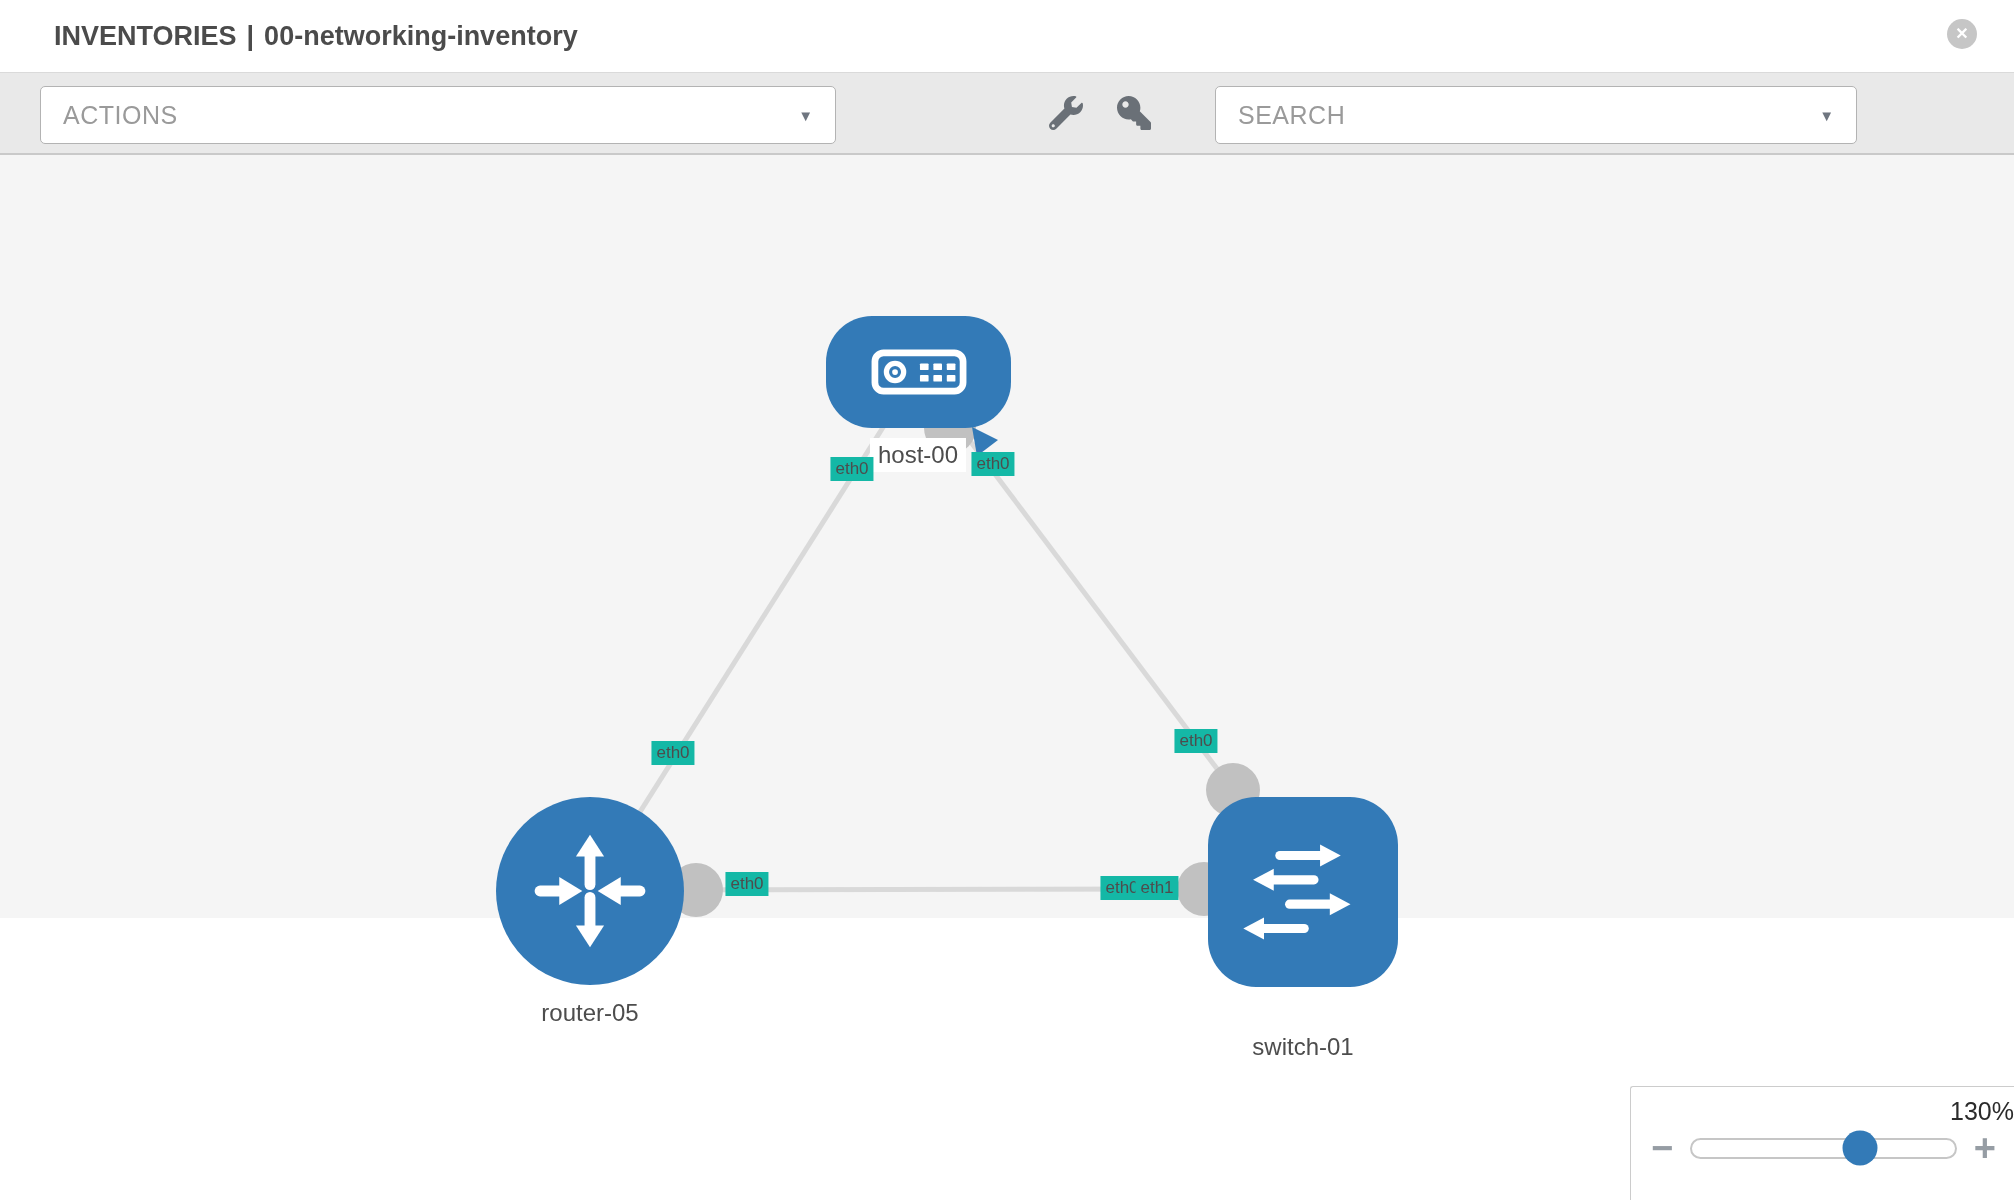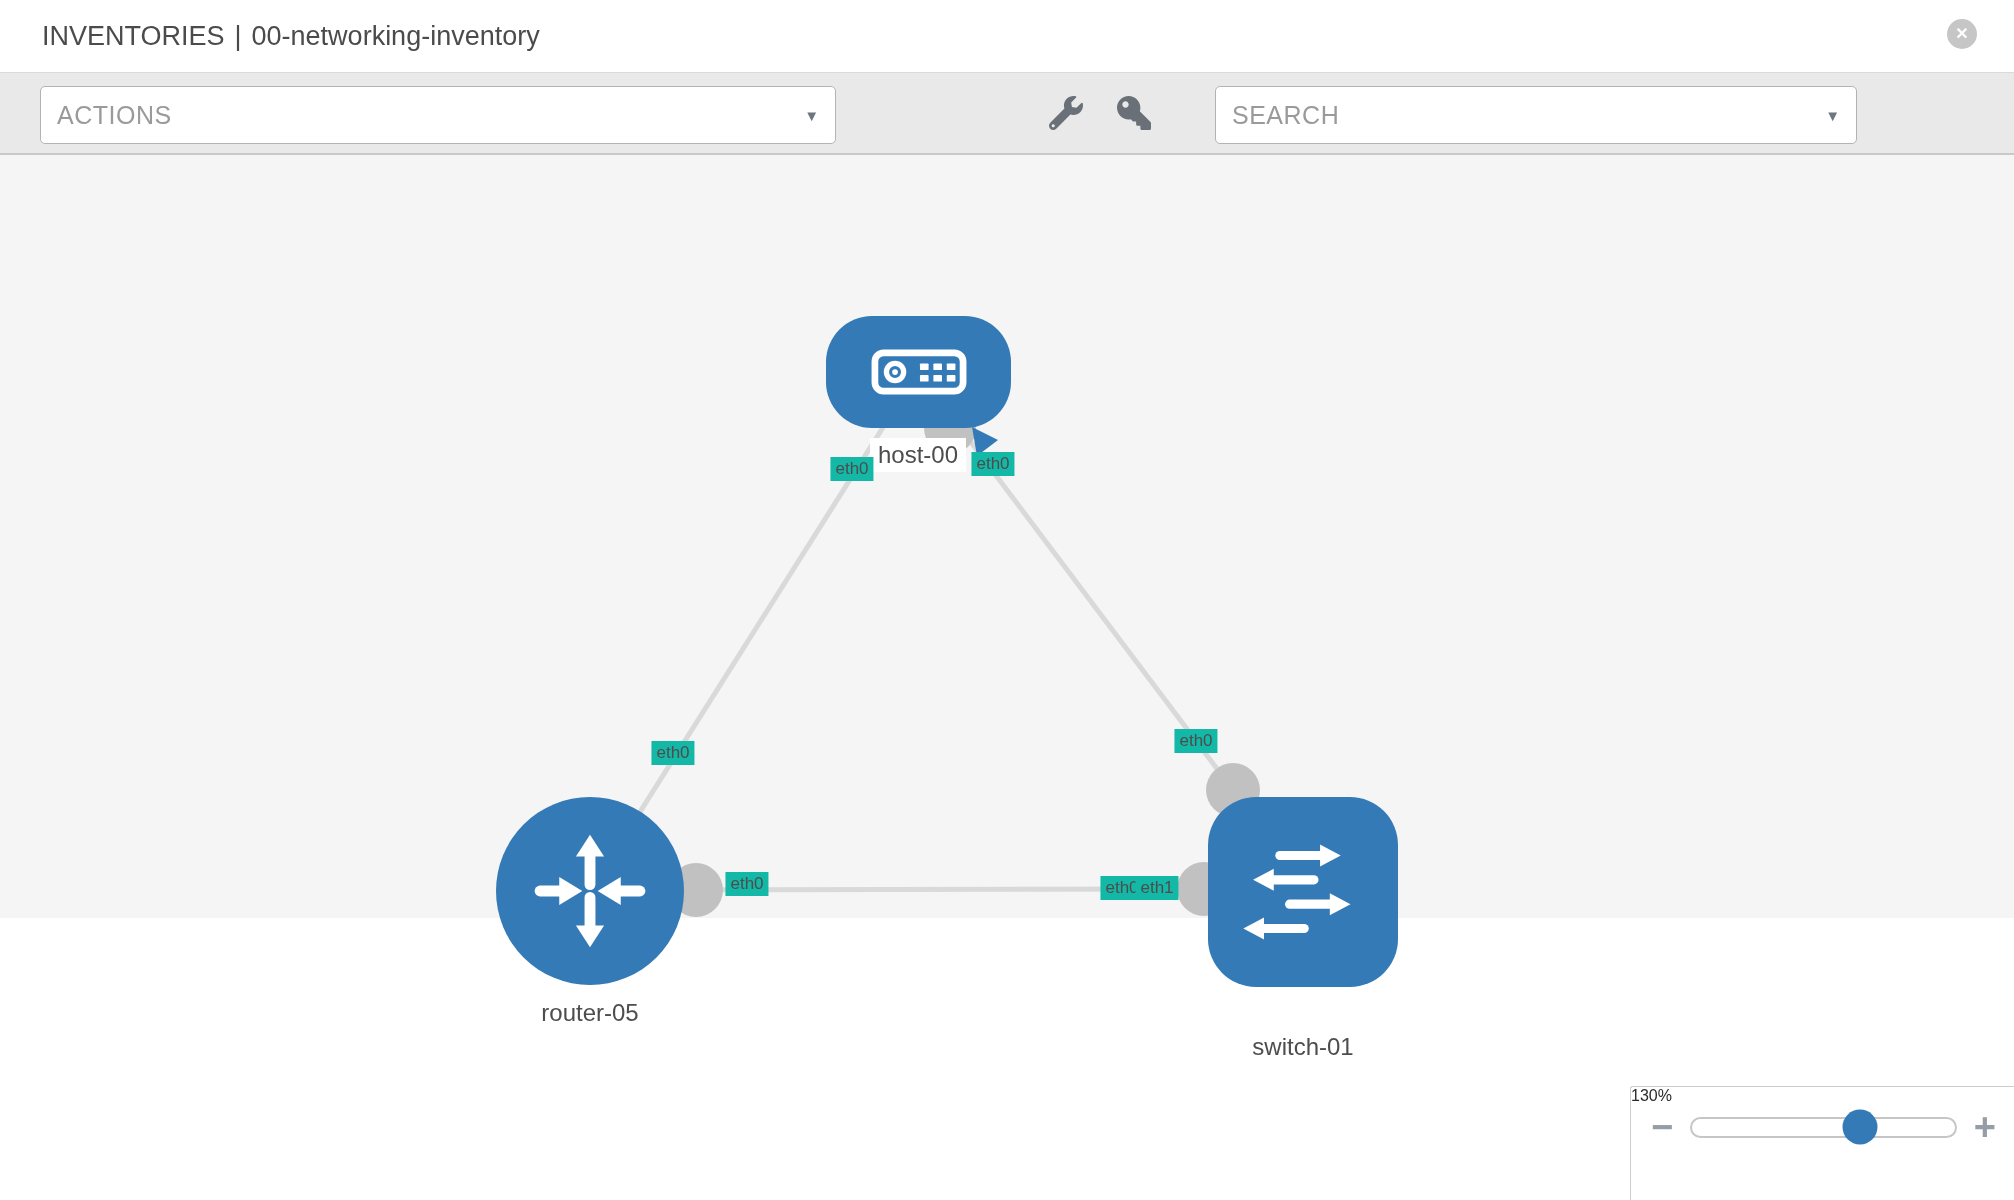--- a/index.html
+++ b/index.html
@@ -2,30 +2,30 @@
 <html><head>
 <meta charset="utf-8">
 <style>
   html,body{margin:0;padding:0}
   body{
     width:2014px;height:1200px;overflow:hidden;background:#fff;
     font-family:"Liberation Sans",sans-serif;position:relative;
   }
   
   .header{position:relative;height:72px;background:#fff}
-  .title{position:absolute;left:42px;top:0;line-height:72px;font-size:27px;font-weight:normal;color:#4b4b4b;margin:0}
+  .title{position:absolute;left:54px;top:0;line-height:72px;font-size:27px;font-weight:bold;color:#4b4b4b;margin:0}
   .title .sep{margin:0 10px}
   .close-btn{position:absolute;left:1947px;top:19px;width:30px;height:30px;border-radius:50%;
     background:#c6c6c6;border:none;padding:0;cursor:pointer;display:flex;align-items:center;justify-content:center}
   .close-btn span{color:#fff;font-size:16px;font-weight:bold;line-height:1}
   
   .toolbar{position:relative;height:83px;background:#e9e9e9;border-top:1px solid #dadada;
     border-bottom:2px solid #c9c9c9;box-sizing:border-box}
   .select{position:absolute;top:13px;height:58px;background:#fff;border:1px solid #b3b3b3;border-radius:5px;
-    box-sizing:border-box;display:flex;align-items:center;justify-content:space-between;padding:0 16px;cursor:pointer}
+    box-sizing:border-box;display:flex;align-items:center;justify-content:space-between;padding:0 22px;cursor:pointer}
   .select .lbl{font-size:25px;color:#9a9a9a;letter-spacing:.5px}
   .select .caret{font-size:15px;color:#6f7680}
   .actions{left:40px;width:796px}
   .search{left:1215px;width:642px}
   .iconbtn{position:absolute;top:23px;width:36px;height:36px;background:none;border:none;padding:0;cursor:pointer}
   .iconbtn svg{width:34px;height:34px}
   .iconbtn path{fill:#6a7077}
   .iconbtn.wrench{left:1048px}
   .iconbtn.key{left:1116px}
   
@@ -39,21 +39,21 @@
   .node.router{left:496px;top:642px;width:188px;height:188px;border-radius:50%}
   .node.switch{left:1208px;top:642px;width:190px;height:190px;border-radius:48px}
   .nlabel{position:absolute;transform:translate(-50%,-50%);background:#fff;color:#4d4d4d;
     font-size:24px;padding:3px 8px;z-index:4;white-space:nowrap}
   .elabel{position:absolute;transform:translate(-50%,-50%);background:#14b8a6;color:#4d4d4d;
     font-size:17px;padding:2px 5px;z-index:4;white-space:nowrap}
   .elabel.front{z-index:5}
   
   .zoom-panel{position:absolute;left:1630px;top:931px;width:384px;height:114px;background:#fff;
     border:1px solid #ccc;border-right:none;border-bottom:none;border-top-left-radius:3px;z-index:10;box-sizing:border-box}
-  .zoom-level{text-align:left;font-size:16px;color:#2b2b2b;}
+  .zoom-level{text-align:right;font-size:25px;color:#2b2b2b;margin-top:10px}
   .zoom-row{display:flex;align-items:center;margin-top:5px;padding:0 18px 0 20px}
   .zoom-minus,.zoom-plus{font-size:38px;font-weight:bold;color:#969da4;line-height:34px;cursor:pointer;user-select:none}
   .zoom-track{position:relative;flex:1;height:21px;margin:0 17px;background:#fff;border:2px solid #c6c6c6;
     border-radius:12px;box-sizing:border-box;cursor:pointer}
   .zoom-handle{position:absolute;top:50%;left:64%;transform:translate(-50%,-50%);width:35px;height:35px;
     border-radius:50%;background:#337ab7;cursor:grab}
 </style>
 </head>
 <body>
 

